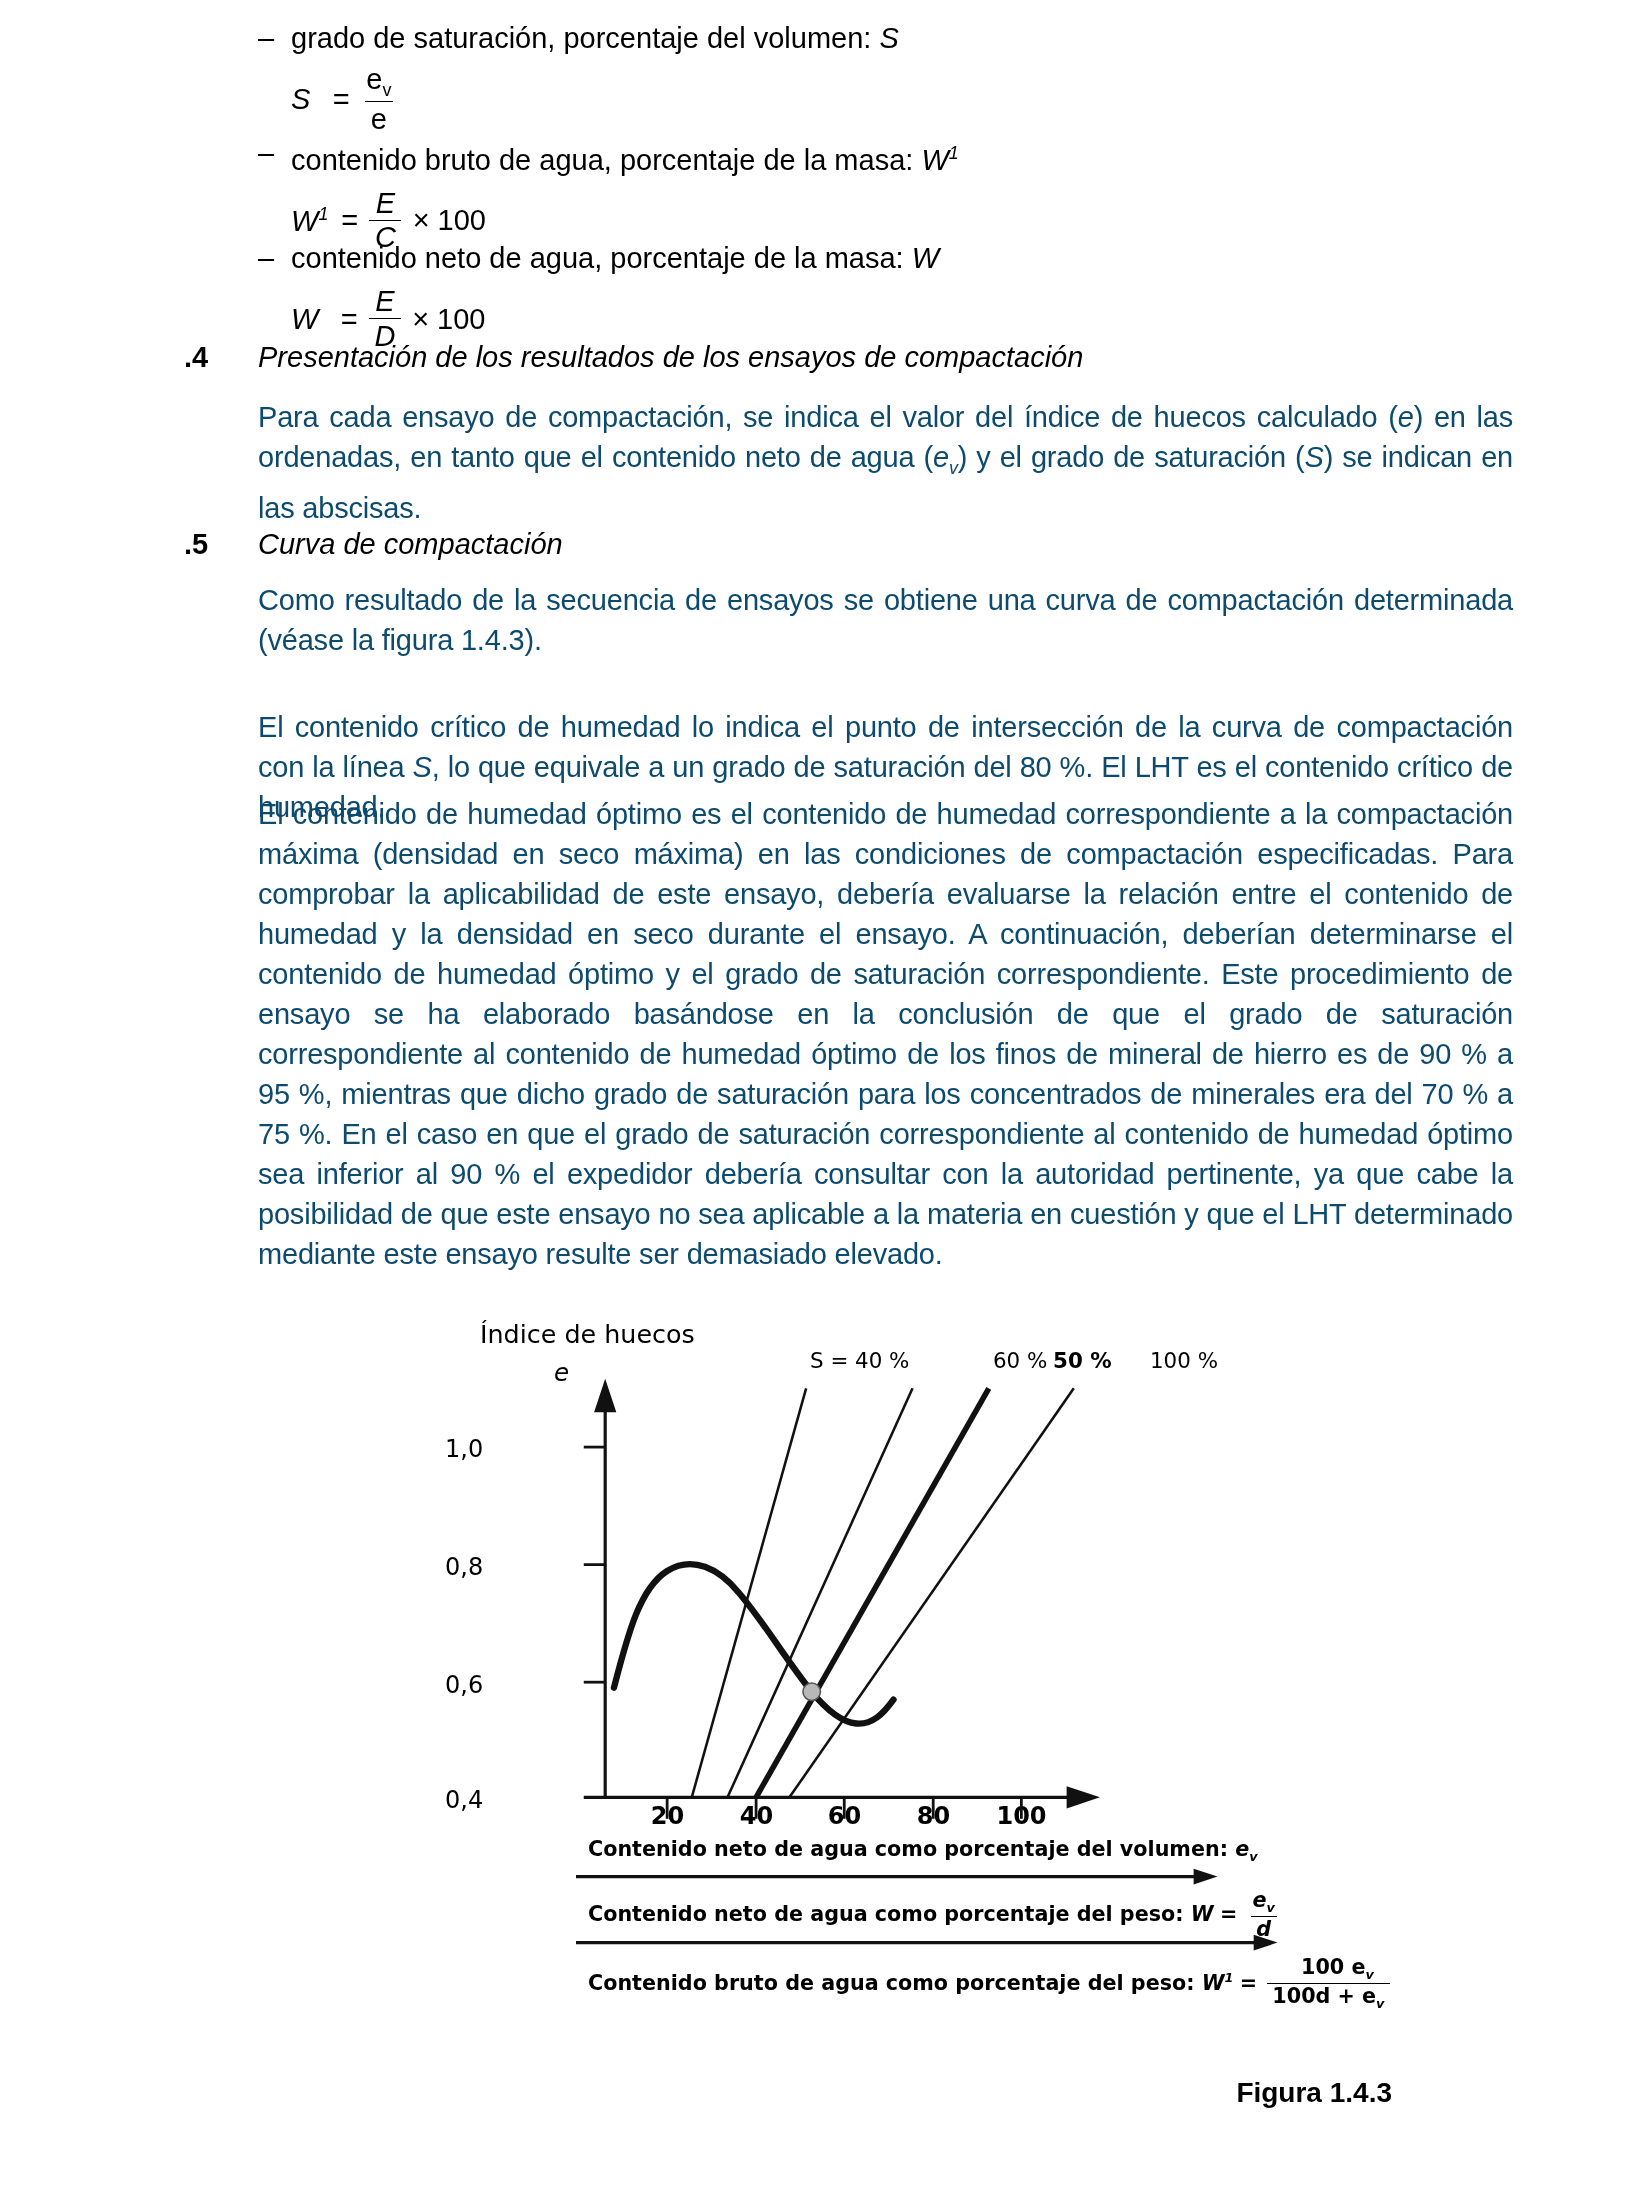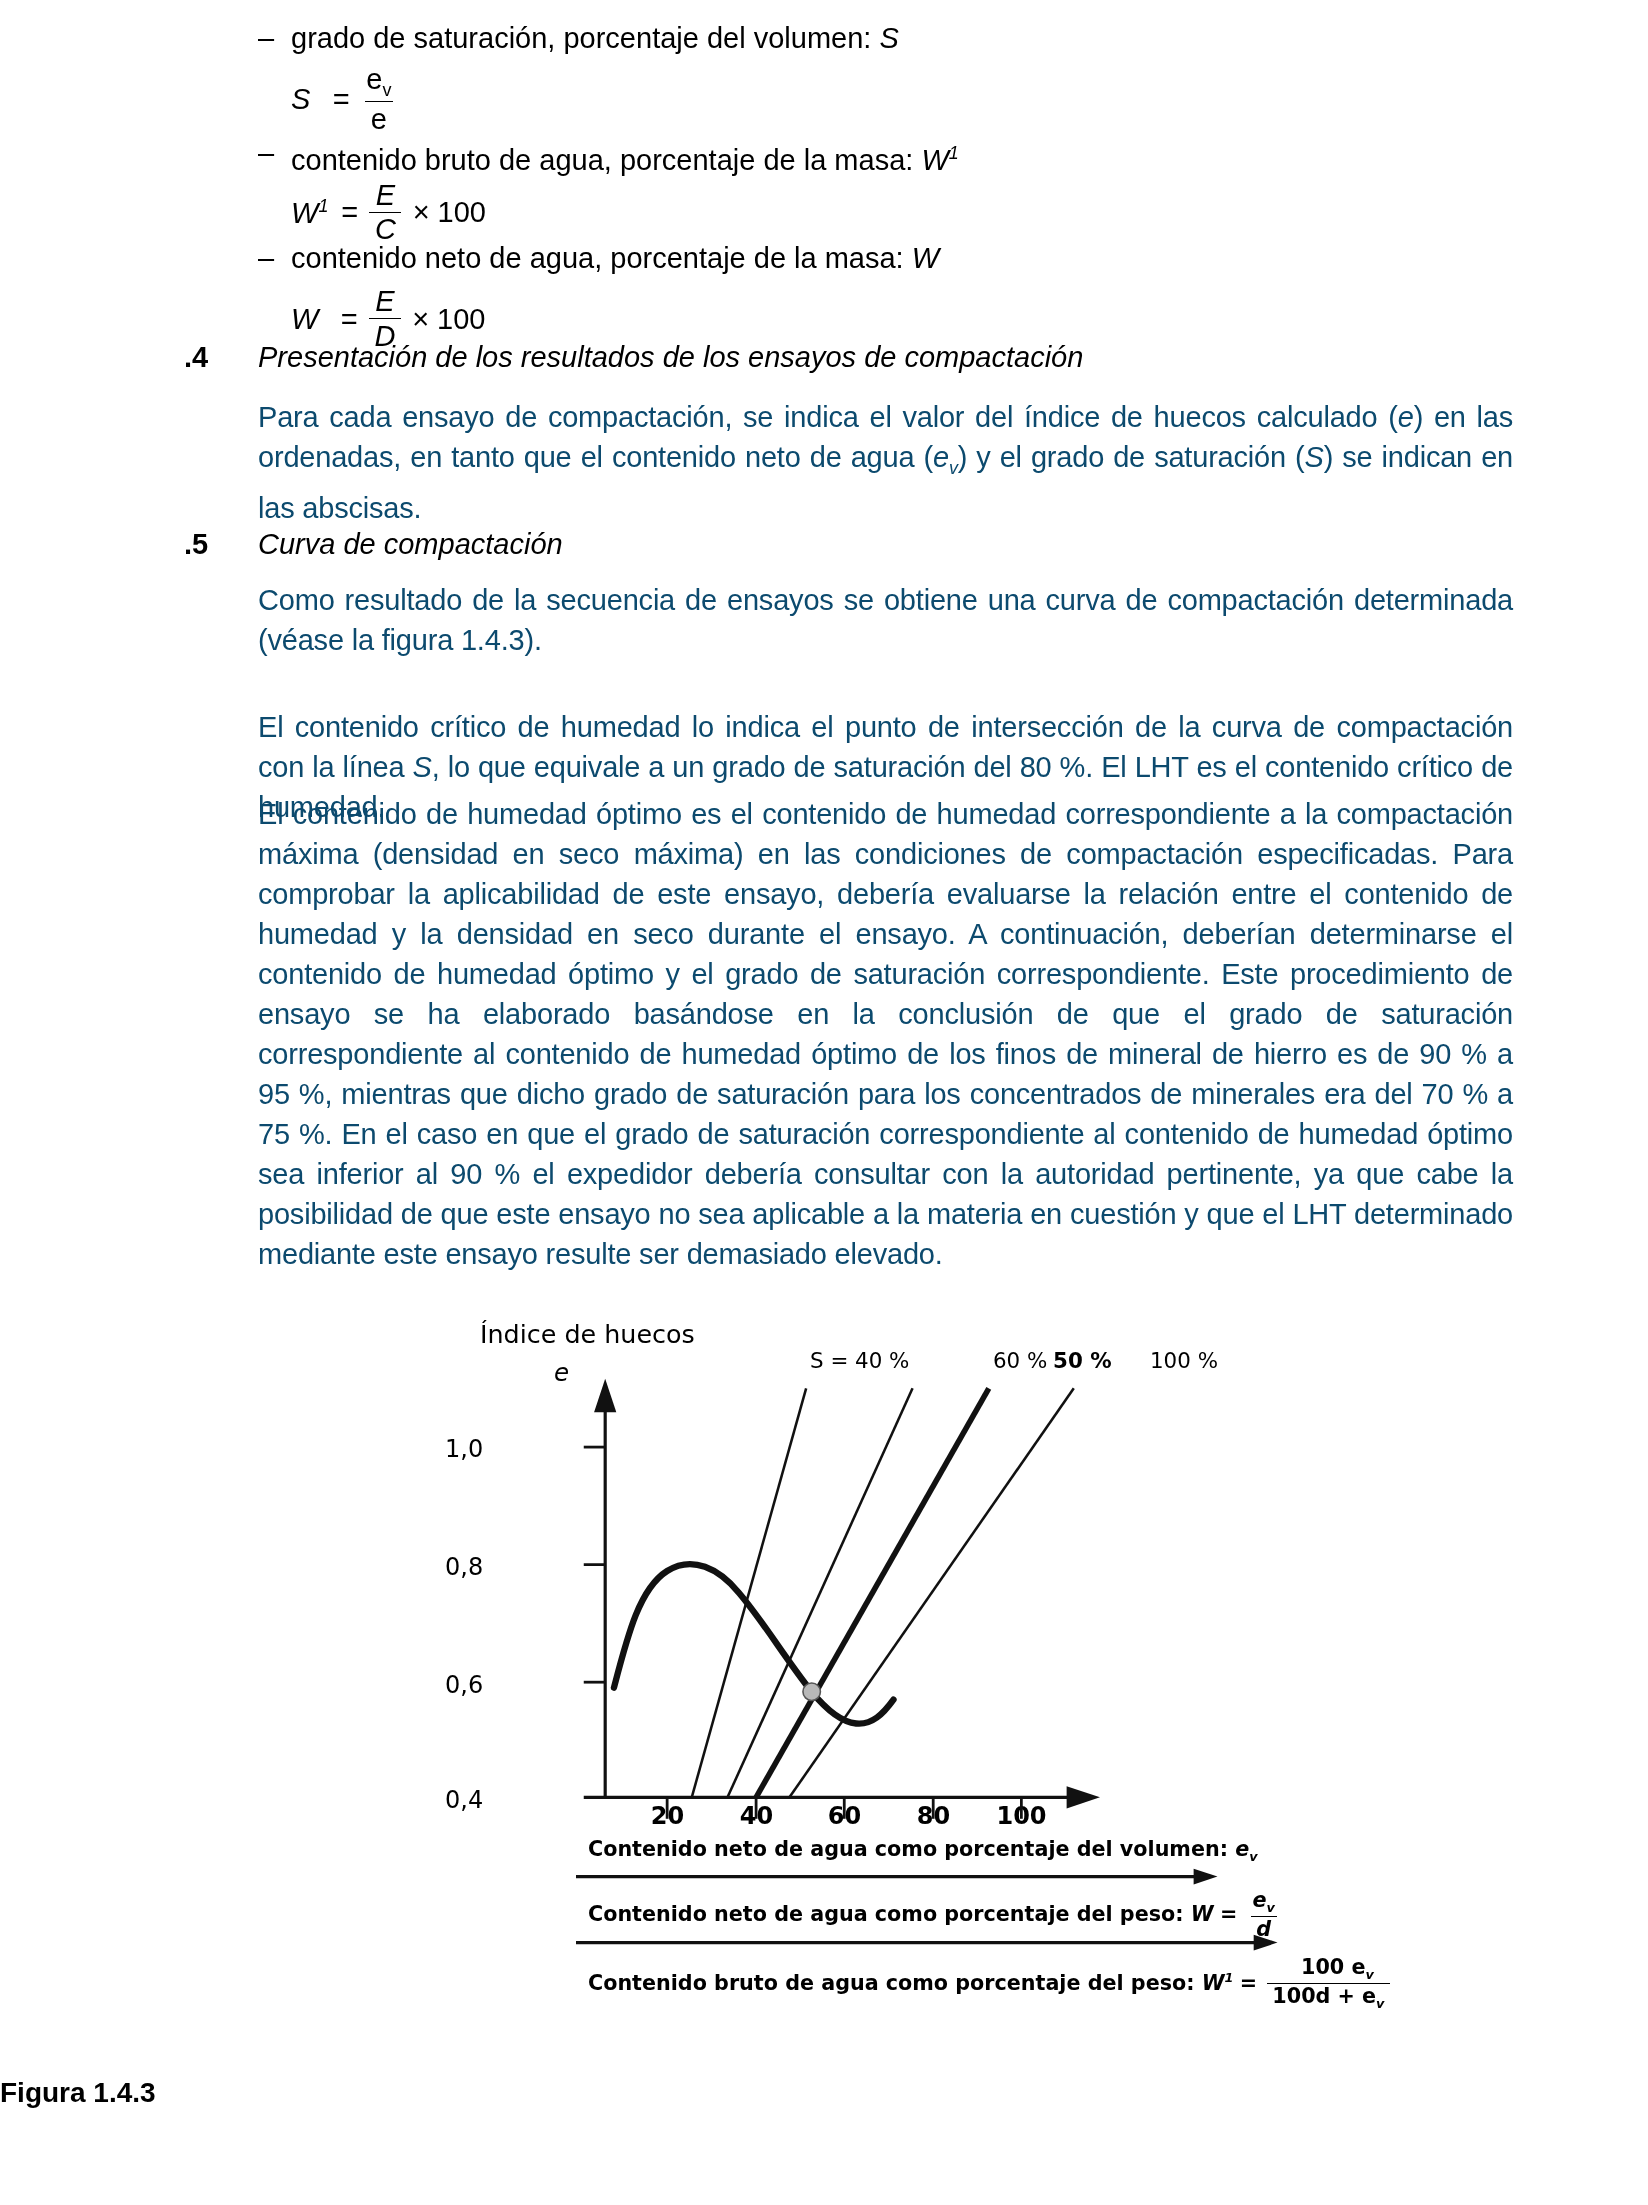--- a/index.html
+++ b/index.html
@@ -158,21 +158,21 @@
     white-space: nowrap;
     font-weight: 600;
   }
   .cap-line .mv { font-style: italic; }
 
   .fig-caption {
     position: absolute;
     left: 0;
     top: 2077px;
     width: 1392px;
-    text-align: left;
+    text-align: right;
     font-size: 28px;
     font-weight: bold;
     font-family: "Liberation Sans", sans-serif;
   }
 
   svg { display: block; }
 </style>
 </head>
 <body>
 
@@ -193,21 +193,21 @@
         </span>
       </span>
     </div>
   </div>
 
   <div class="content-col" style="top: 133px;">
     <div class="bullet-row">
       <span class="dash">–</span>
       <span class="bullet-text"><span>contenido bruto de agua, porcentaje de la masa: </span><span class="ital">W</span><span class="ital sup">1</span></span>
     </div>
-    <div style="margin-left: 33px; height: 62px;">
+    <div style="margin-left: 33px; margin-top: 8px; height: 62px;">
       <span class="math">
         <span class="var"><span>W</span><span class="sup">1</span></span>
         <span class="eq">=</span>
         <span class="frac">
           <span class="num-part ital">E</span>
           <span class="den-part ital">C</span>
         </span>
         <span style="margin-left:8px;">× 100</span>
       </span>
     </div>

